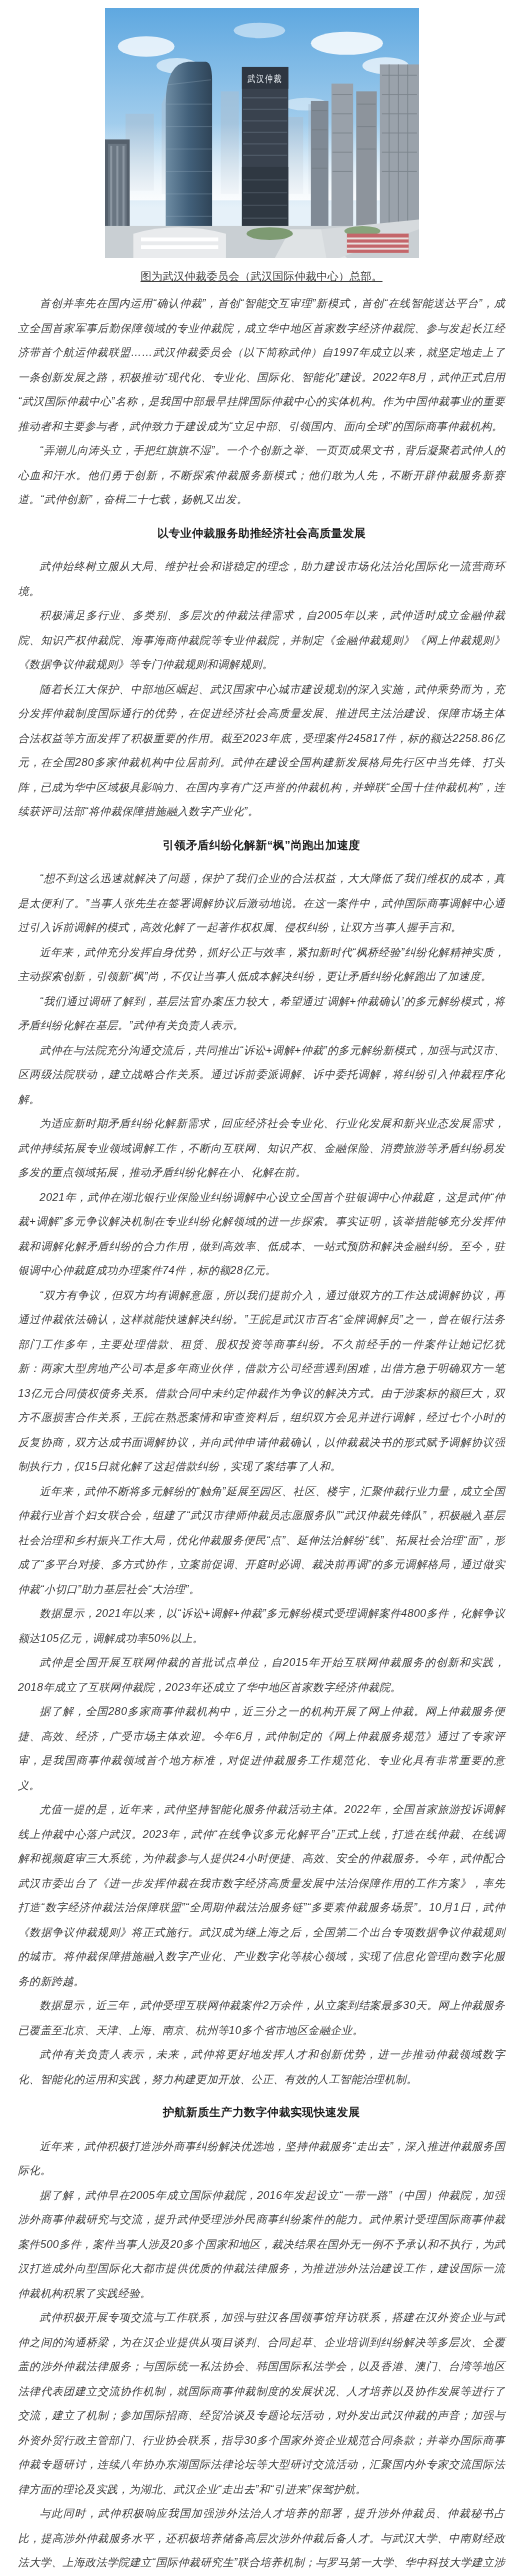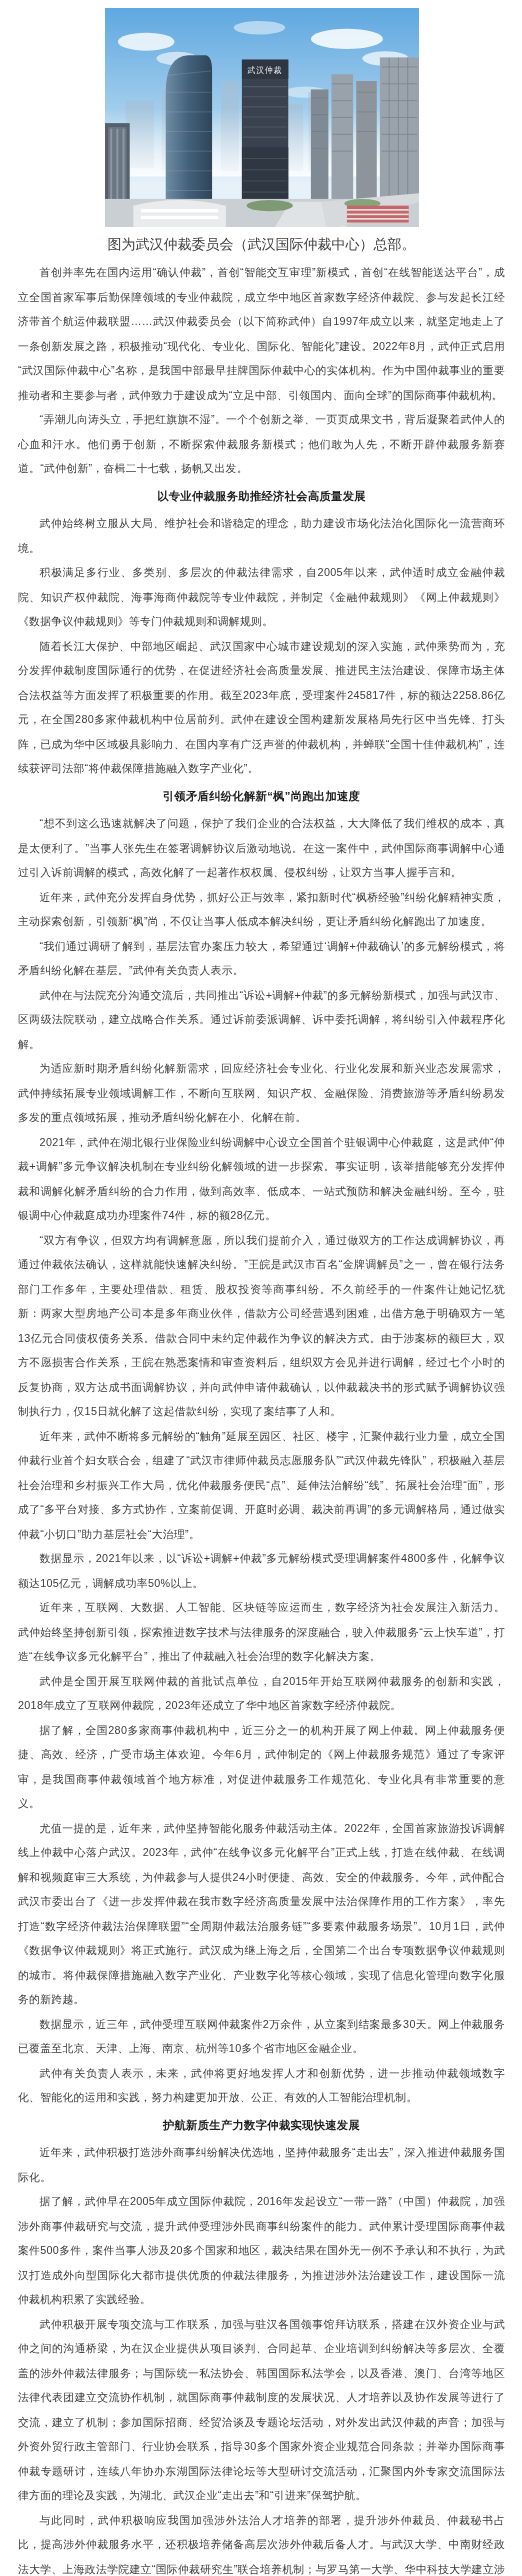--- a/index.html
+++ b/index.html
@@ -8,45 +8,47 @@
     min-height:2767px;
     margin:0 auto;
     background:#ffffff;
     font-family:"Liberation Sans","DejaVu Sans",sans-serif;
     color:#3a3a3a;
     box-sizing:border-box;
     padding:0 18px 15.5px 18px;
   }
   .hero{
     width:314px;
-    height:219px;
+    height:250px;
     margin:8.2px auto 0 auto;
     display:block;
     overflow:hidden;
   }
   .hero svg{display:block;width:100%;height:100%;}
   .caption{
     font-family:"Liberation Serif","DejaVu Serif",serif;
-    font-size:14px;
+    font-size:11px;
     color:#404040;
     text-align:center;
     margin:8.2px 0 4.1px 0;
     line-height:20.6px;
+    text-decoration:underline;
   }
   .article p{
     margin:0;
     font-size:10.8px;
     line-height:24.5px;
     text-align:justify;
     text-indent:2em;
     color:#3b3b3b;
     letter-spacing:0.3px;
+    font-style:italic;
   }
   .article h2{
-    margin:3px;
+    margin:9px;
     font-size:11.3px;
     line-height:24.5px;
     font-weight:bold;
     text-align:center;
     color:#1f1f1f;
     letter-spacing:0.3px;
   }
 </style>
 </head>
 <body>
@@ -199,21 +201,20 @@
     <p>“想不到这么迅速就解决了问题，保护了我们企业的合法权益，大大降低了我们维权的成本，真是太便利了。”当事人张先生在签署调解协议后激动地说。在这一案件中，武仲国际商事调解中心通过引入诉前调解的模式，高效化解了一起著作权权属、侵权纠纷，让双方当事人握手言和。</p>
     <p>近年来，武仲充分发挥自身优势，抓好公正与效率，紧扣新时代“枫桥经验”纠纷化解精神实质，主动探索创新，引领新“枫”尚，不仅让当事人低成本解决纠纷，更让矛盾纠纷化解跑出了加速度。</p>
     <p>“我们通过调研了解到，基层法官办案压力较大，希望通过‘调解+仲裁确认’的多元解纷模式，将矛盾纠纷化解在基层。”武仲有关负责人表示。</p>
     <p>武仲在与法院充分沟通交流后，共同推出“诉讼+调解+仲裁”的多元解纷新模式，加强与武汉市、区两级法院联动，建立战略合作关系。通过诉前委派调解、诉中委托调解，将纠纷引入仲裁程序化解。</p>
     <p>为适应新时期矛盾纠纷化解新需求，回应经济社会专业化、行业化发展和新兴业态发展需求，武仲持续拓展专业领域调解工作，不断向互联网、知识产权、金融保险、消费旅游等矛盾纠纷易发多发的重点领域拓展，推动矛盾纠纷化解在小、化解在前。</p>
     <p>2021年，武仲在湖北银行业保险业纠纷调解中心设立全国首个驻银调中心仲裁庭，这是武仲“仲裁+调解”多元争议解决机制在专业纠纷化解领域的进一步探索。事实证明，该举措能够充分发挥仲裁和调解化解矛盾纠纷的合力作用，做到高效率、低成本、一站式预防和解决金融纠纷。至今，驻银调中心仲裁庭成功办理案件74件，标的额28亿元。</p>
     <p>“双方有争议，但双方均有调解意愿，所以我们提前介入，通过做双方的工作达成调解协议，再通过仲裁依法确认，这样就能快速解决纠纷。”王皖是武汉市百名“金牌调解员”之一，曾在银行法务部门工作多年，主要处理借款、租赁、股权投资等商事纠纷。不久前经手的一件案件让她记忆犹新：两家大型房地产公司本是多年商业伙伴，借款方公司经营遇到困难，出借方急于明确双方一笔13亿元合同债权债务关系。借款合同中未约定仲裁作为争议的解决方式。由于涉案标的额巨大，双方不愿损害合作关系，王皖在熟悉案情和审查资料后，组织双方会见并进行调解，经过七个小时的反复协商，双方达成书面调解协议，并向武仲申请仲裁确认，以仲裁裁决书的形式赋予调解协议强制执行力，仅15日就化解了这起借款纠纷，实现了案结事了人和。</p>
     <p>近年来，武仲不断将多元解纷的“触角”延展至园区、社区、楼宇，汇聚仲裁行业力量，成立全国仲裁行业首个妇女联合会，组建了“武汉市律师仲裁员志愿服务队”“武汉仲裁先锋队”，积极融入基层社会治理和乡村振兴工作大局，优化仲裁服务便民“点”、延伸法治解纷“线”、拓展社会治理“面”，形成了“多平台对接、多方式协作，立案前促调、开庭时必调、裁决前再调”的多元调解格局，通过做实仲裁“小切口”助力基层社会“大治理”。</p>
     <p>数据显示，2021年以来，以“诉讼+调解+仲裁”多元解纷模式受理调解案件4800多件，化解争议额达105亿元，调解成功率50%以上。</p>
 
-    <p>近年来，互联网、大数据、人工智能、区块链等应运而生，数字经济为社会发展注入新活力。武仲始终坚持创新引领，探索推进数字技术与法律服务的深度融合，驶入仲裁服务“云上快车道”，打造“在线争议多元化解平台”，推出了仲裁融入社会治理的数字化解决方案。</p>
     <p>武仲是全国开展互联网仲裁的首批试点单位，自2015年开始互联网仲裁服务的创新和实践，2018年成立了互联网仲裁院，2023年还成立了华中地区首家数字经济仲裁院。</p>
     <p>据了解，全国280多家商事仲裁机构中，近三分之一的机构开展了网上仲裁。网上仲裁服务便捷、高效、经济，广受市场主体欢迎。今年6月，武仲制定的《网上仲裁服务规范》通过了专家评审，是我国商事仲裁领域首个地方标准，对促进仲裁服务工作规范化、专业化具有非常重要的意义。</p>
     <p>尤值一提的是，近年来，武仲坚持智能化服务仲裁活动主体。2022年，全国首家旅游投诉调解线上仲裁中心落户武汉。2023年，武仲“在线争议多元化解平台”正式上线，打造在线仲裁、在线调解和视频庭审三大系统，为仲裁参与人提供24小时便捷、高效、安全的仲裁服务。今年，武仲配合武汉市委出台了《进一步发挥仲裁在我市数字经济高质量发展中法治保障作用的工作方案》，率先打造“数字经济仲裁法治保障联盟”“全周期仲裁法治服务链”“多要素仲裁服务场景”。10月1日，武仲《数据争议仲裁规则》将正式施行。武汉成为继上海之后，全国第二个出台专项数据争议仲裁规则的城市。将仲裁保障措施融入数字产业化、产业数字化等核心领域，实现了信息化管理向数字化服务的新跨越。</p>
     <p>数据显示，近三年，武仲受理互联网仲裁案件2万余件，从立案到结案最多30天。网上仲裁服务已覆盖至北京、天津、上海、南京、杭州等10多个省市地区金融企业。</p>
     <p>武仲有关负责人表示，未来，武仲将更好地发挥人才和创新优势，进一步推动仲裁领域数字化、智能化的运用和实践，努力构建更加开放、公正、有效的人工智能治理机制。</p>
 
     <h2>护航新质生产力数字仲裁实现快速发展</h2>
     <p>近年来，武仲积极打造涉外商事纠纷解决优选地，坚持仲裁服务“走出去”，深入推进仲裁服务国际化。</p>
     <p>据了解，武仲早在2005年成立国际仲裁院，2016年发起设立“一带一路”（中国）仲裁院，加强涉外商事仲裁研究与交流，提升武仲受理涉外民商事纠纷案件的能力。武仲累计受理国际商事仲裁案件500多件，案件当事人涉及20多个国家和地区，裁决结果在国外无一例不予承认和不执行，为武汉打造成外向型国际化大都市提供优质的仲裁法律服务，为推进涉外法治建设工作，建设国际一流仲裁机构积累了实践经验。</p>
     <p>武仲积极开展专项交流与工作联系，加强与驻汉各国领事馆拜访联系，搭建在汉外资企业与武仲之间的沟通桥梁，为在汉企业提供从项目谈判、合同起草、企业培训到纠纷解决等多层次、全覆盖的涉外仲裁法律服务；与国际统一私法协会、韩国国际私法学会，以及香港、澳门、台湾等地区法律代表团建立交流协作机制，就国际商事仲裁制度的发展状况、人才培养以及协作发展等进行了交流，建立了机制；参加国际招商、经贸洽谈及专题论坛活动，对外发出武汉仲裁的声音；加强与外资外贸行政主管部门、行业协会联系，指导30多个国家外资企业规范合同条款；并举办国际商事仲裁专题研讨，连续八年协办东湖国际法律论坛等大型研讨交流活动，汇聚国内外专家交流国际法律方面的理论及实践，为湖北、武汉企业“走出去”和“引进来”保驾护航。</p>

